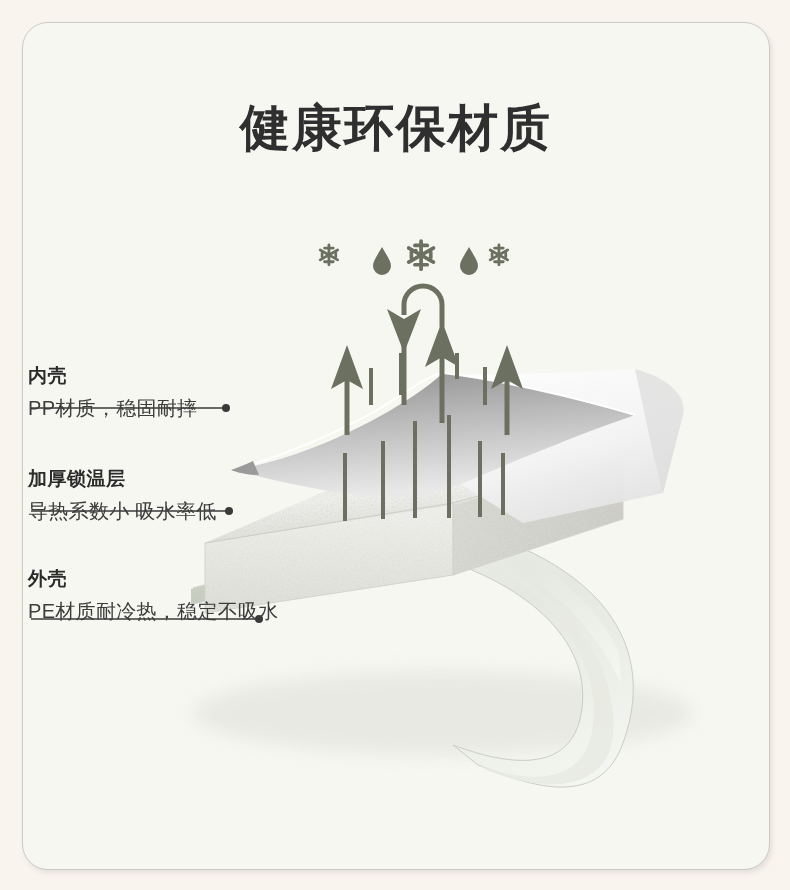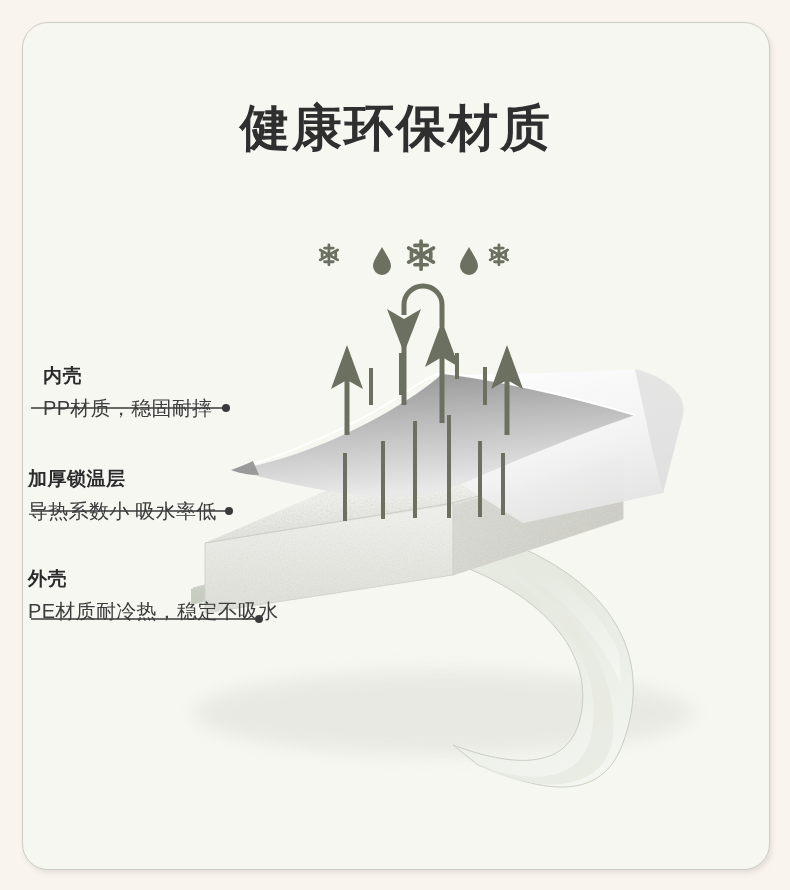--- a/index.html
+++ b/index.html
@@ -77,21 +77,21 @@
     font-family: "Liberation Sans", "DejaVu Sans", sans-serif;
   }
   .label .lab-sub {
     font-size: 20px;
     color: #3d3d3d;
     letter-spacing: 0.3px;
     margin: 0;
     font-family: "Liberation Sans", "DejaVu Sans", sans-serif;
   }
 
-  #label-inner   { left: 20px;  top: 340px; }
+  #label-inner   { left: 5px;  top: 340px; }
   #label-mid     { left: 5px;  top: 443px; }
   #label-outer   { left: 5px;  top: 543px; }
 </style>
 </head>
 <body>
 
 <div id="page">
 
   <div class="panel">
 

